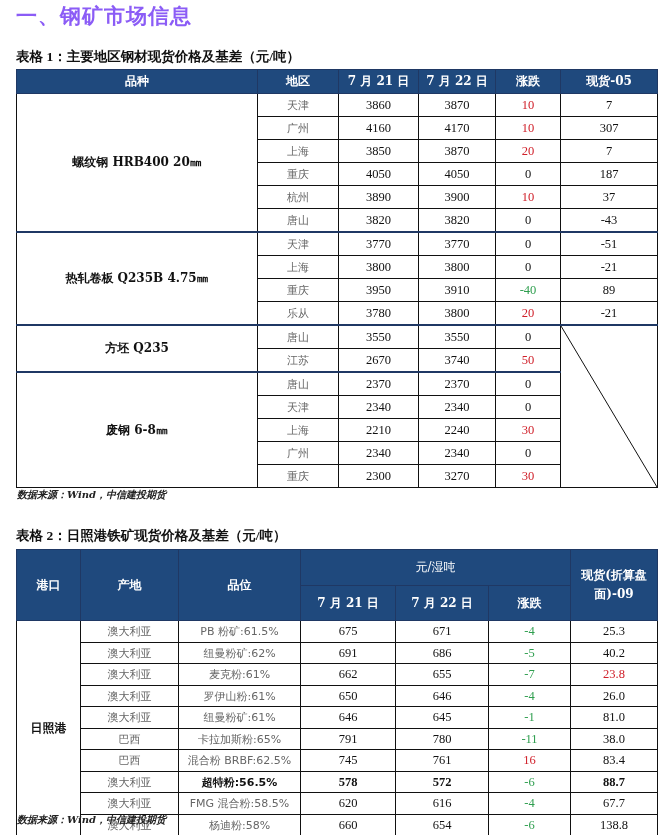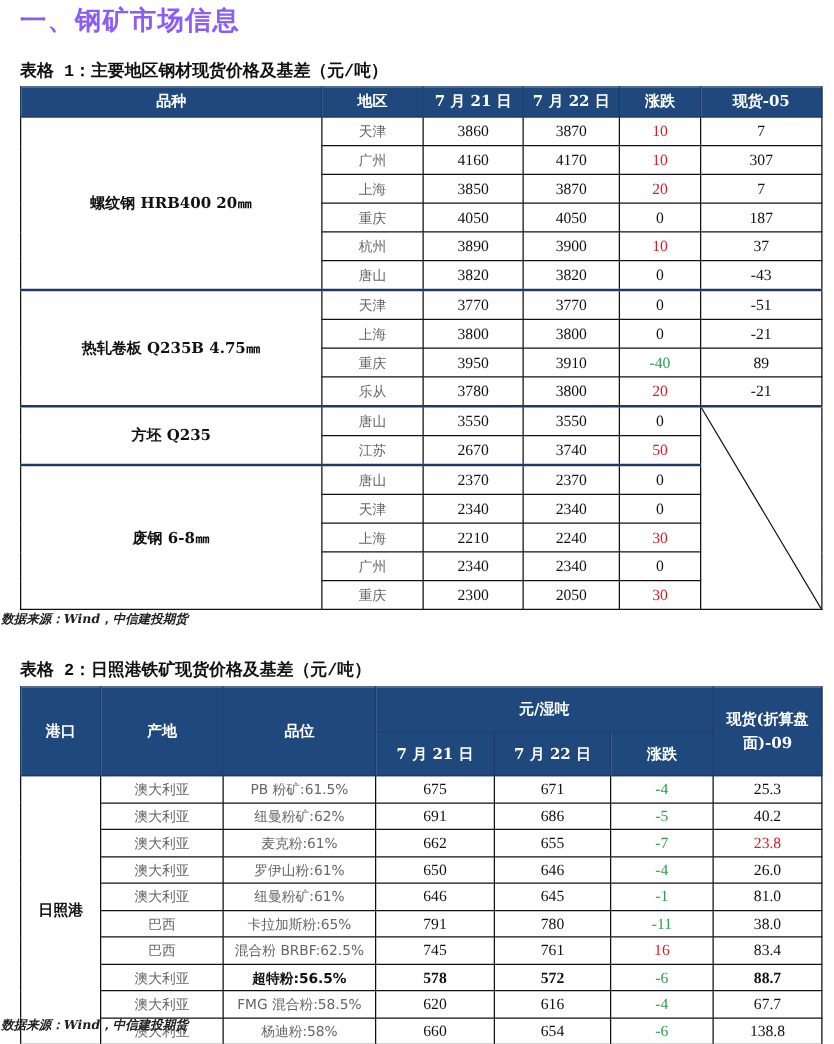--- a/index.html
+++ b/index.html
@@ -1,19 +1,19 @@
 <!DOCTYPE html>
 <html><head>
 <meta charset="utf-8">
 <style>
   html,body{margin:0;padding:0;background:#fff;}
   body{width:667px;height:835px;position:relative;overflow:hidden;font-family:"DejaVu Serif","Liberation Serif",serif;color:#222;}
   .h1{position:absolute;left:16px;top:2px;font-family:"DejaVu Sans","Liberation Sans",sans-serif;font-weight:bold;font-size:21px;color:#8b5cf6;letter-spacing:1px;}
-  .cap{position:absolute;left:16px;font-size:13.5px;font-weight:bold;color:#111;font-family:Liberation Mono, monospace;}
-  .src{position:absolute;left:1px;font-size:10px;font-style:italic;font-weight:bold;color:#222;}
+  .cap{position:absolute;left:16px;font-size:13.5px;font-weight:bold;color:#111;font-family:Liberation Serif, serif;}
+  .src{position:absolute;left:17px;font-size:10px;font-style:italic;font-weight:bold;color:#222;}
   table{position:absolute;border-collapse:collapse;table-layout:fixed;font-size:12px;}
   th{background:#1f497d;color:#fff;font-weight:bold;font-size:12px;border:1px solid #1f3864;padding:0;text-align:center;}
   td{border:1px solid #111;text-align:center;padding:0;height:21px;font-family:"Liberation Serif","DejaVu Serif",serif;font-size:12.5px;color:#111;}
   td.region,td.origin,td.grade{color:#666;font-family:"DejaVu Sans","Liberation Sans",sans-serif;font-size:11px;}
   td.name{font-weight:bold;font-size:12px;color:#111;font-family:"DejaVu Serif","Liberation Serif",serif;}
   .up{color:#d0202a;}
   .down{color:#2e9e4e;}
   .flat{color:#111;}
   .bold{font-weight:bold;}
   td.diag{position:relative;padding:0;}
@@ -161,21 +161,21 @@
       </tr>
       <tr>
         <td class="region">广州</td>
         <td>2340</td>
         <td>2340</td>
         <td class="flat">0</td>
       </tr>
       <tr>
         <td class="region">重庆</td>
         <td>2300</td>
-        <td>2050</td>
+        <td>3270</td>
         <td class="up">30</td>
       </tr>
     </tbody>
 </table>
 
 <div class="src" style="top:488px;">数据来源：Wind，中信建投期货</div>
 
 <div class="cap" style="top:527px;">表格 2：日照港铁矿现货价格及基差（元/吨）</div>
 
 <table id="t2" style="left:16px;top:549px;width:641px;">
@@ -186,21 +186,21 @@
       <col style="width:95px">
       <col style="width:93px">
       <col style="width:82px">
       <col style="width:87px">
   </colgroup>
   <thead>
     <tr>
       <th rowspan="2">港口</th>
       <th rowspan="2">产地</th>
       <th rowspan="2">品位</th>
-      <th colspan="3" style="font-weight:bold;">元/湿吨</th>
+      <th colspan="3" style="font-weight:normal;">元/湿吨</th>
       <th rowspan="2" style="line-height:1.6;padding:16px 4px;">现货(折算盘面)-09</th>
     </tr>
     <tr>
       <th>7 月 21 日</th>
       <th>7 月 22 日</th>
       <th>涨跌</th>
     </tr>
   </thead>
   <tbody id="t2body">
       <tr>

